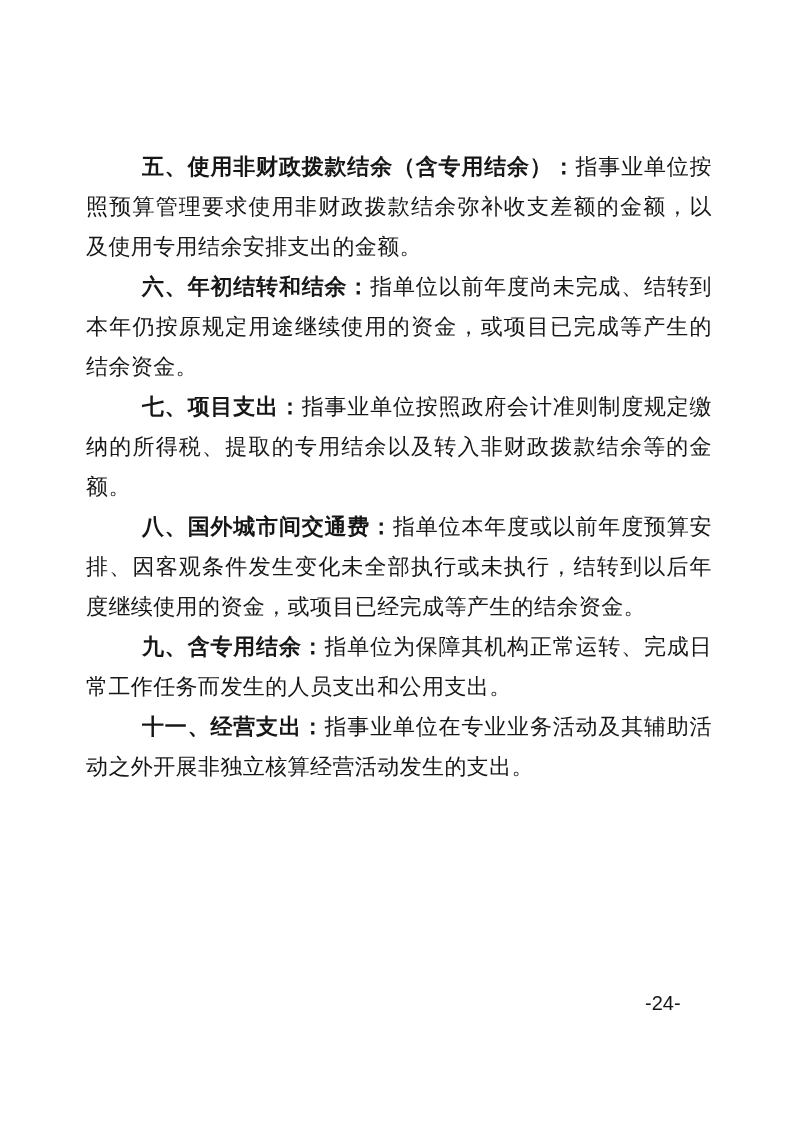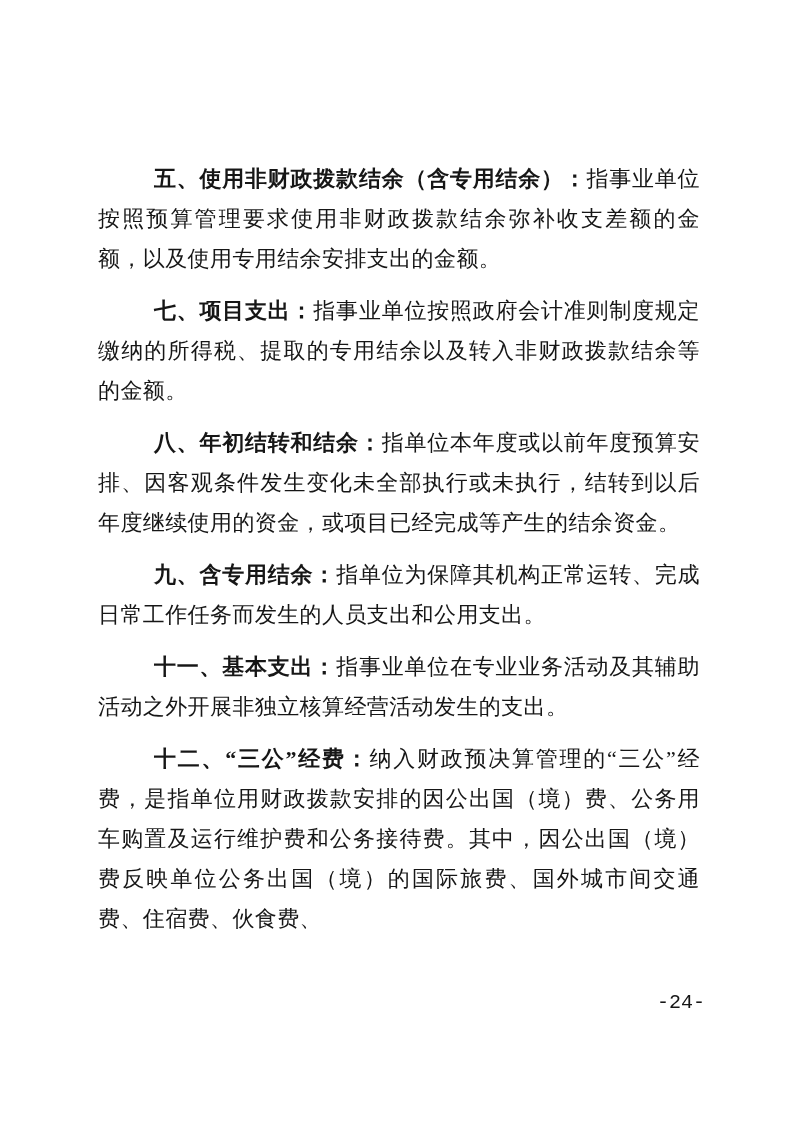--- a/index.html
+++ b/index.html
@@ -20,46 +20,46 @@
       position: absolute;
       left: 86px;
       top: 147px;
       width: 626px;
       font-size: 22px;
       line-height: 40px;
       text-align: justify;
       letter-spacing: 0.4px;
     }
     .content p {
-      margin: 12px;
+      margin: 0;
       padding: 0;
       text-indent: 56px; 
     }
     .content p strong {
       font-weight: bold;
     }
     .page-number {
       position: absolute;
       left: 645px;
       top: 990px;
       width: 60px;
       font-size: 20px;
       line-height: 26px;
-      text-align: right;
+      text-align: left;
       letter-spacing: 0px;
-      font-family: Liberation Mono, monospace;
+      font-family: Liberation Sans, sans-serif;
       color: #161616;
     }
   </style>
 </head>
 <body>
 
 <div class="page">
   <div class="content">
     <p><strong>五、使用非财政拨款结余（含专用结余）：</strong><span>指事业单位按照预算管理要求使用非财政拨款结余弥补收支差额的金额，以及使用专用结余安排支出的金额。</span></p>
+    <p><strong>六、年初结转和结余：</strong><span>指单位以前年度尚未完成、结转到本年仍按原规定用途继续使用的资金，或项目已完成等产生的结余资金。</span></p>
     <p><strong>七、项目支出：</strong><span>指事业单位按照政府会计准则制度规定缴纳的所得税、提取的专用结余以及转入非财政拨款结余等的金额。</span></p>
-    <p><strong>八、年初结转和结余：</strong><span>指单位本年度或以前年度预算安排、因客观条件发生变化未全部执行或未执行，结转到以后年度继续使用的资金，或项目已经完成等产生的结余资金。</span></p>
+    <p><strong>八、国外城市间交通费：</strong><span>指单位本年度或以前年度预算安排、因客观条件发生变化未全部执行或未执行，结转到以后年度继续使用的资金，或项目已经完成等产生的结余资金。</span></p>
     <p><strong>九、含专用结余：</strong><span>指单位为保障其机构正常运转、完成日常工作任务而发生的人员支出和公用支出。</span></p>
-    <p><strong>十一、基本支出：</strong><span>指事业单位在专业业务活动及其辅助活动之外开展非独立核算经营活动发生的支出。</span></p>
-    <p><strong>十二、“三公”经费：</strong><span>纳入财政预决算管理的“三公”经费，是指单位用财政拨款安排的因公出国（境）费、公务用车购置及运行维护费和公务接待费。其中，因公出国（境）费反映单位公务出国（境）的国际旅费、国外城市间交通费、住宿费、伙食费、</span></p>
+    <p><strong>十一、经营支出：</strong><span>指事业单位在专业业务活动及其辅助活动之外开展非独立核算经营活动发生的支出。</span></p>
   </div>
   <div class="page-number">-24-</div>
 </div>
 
 </body></html>

